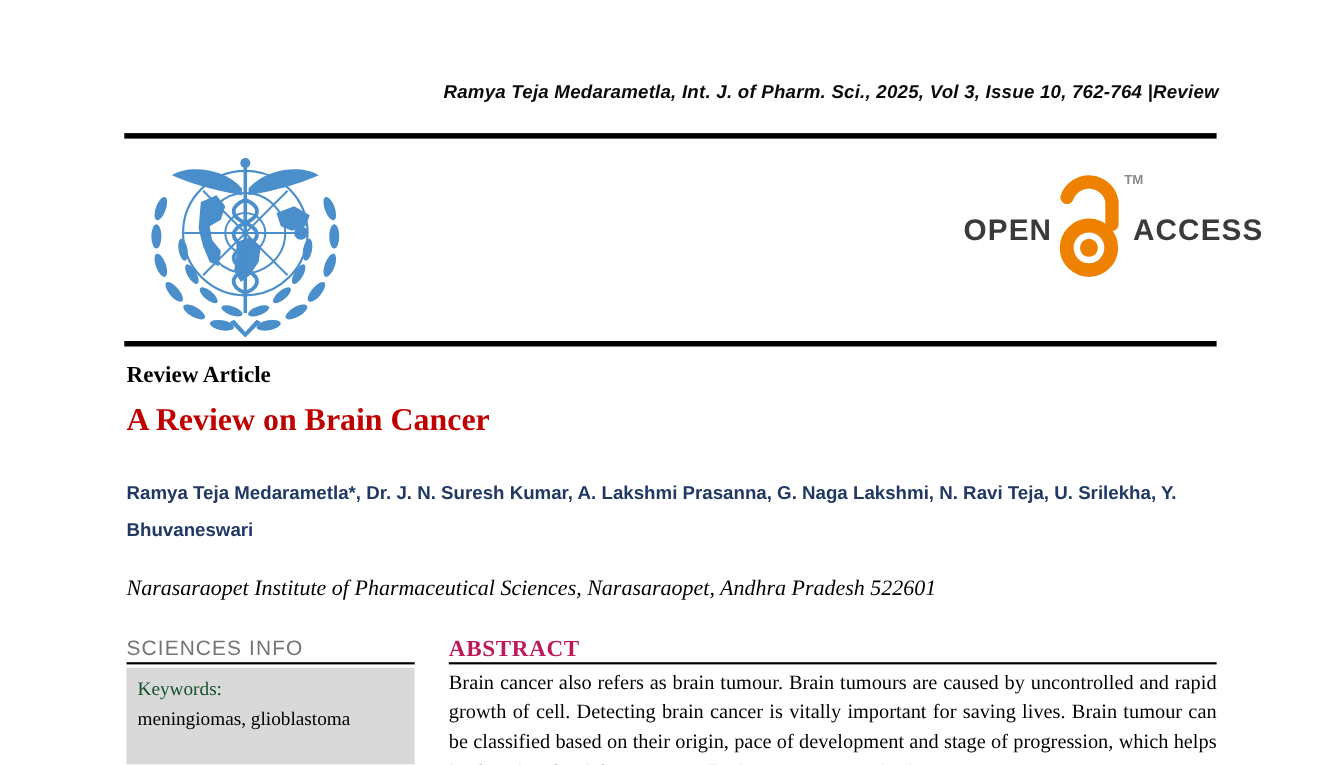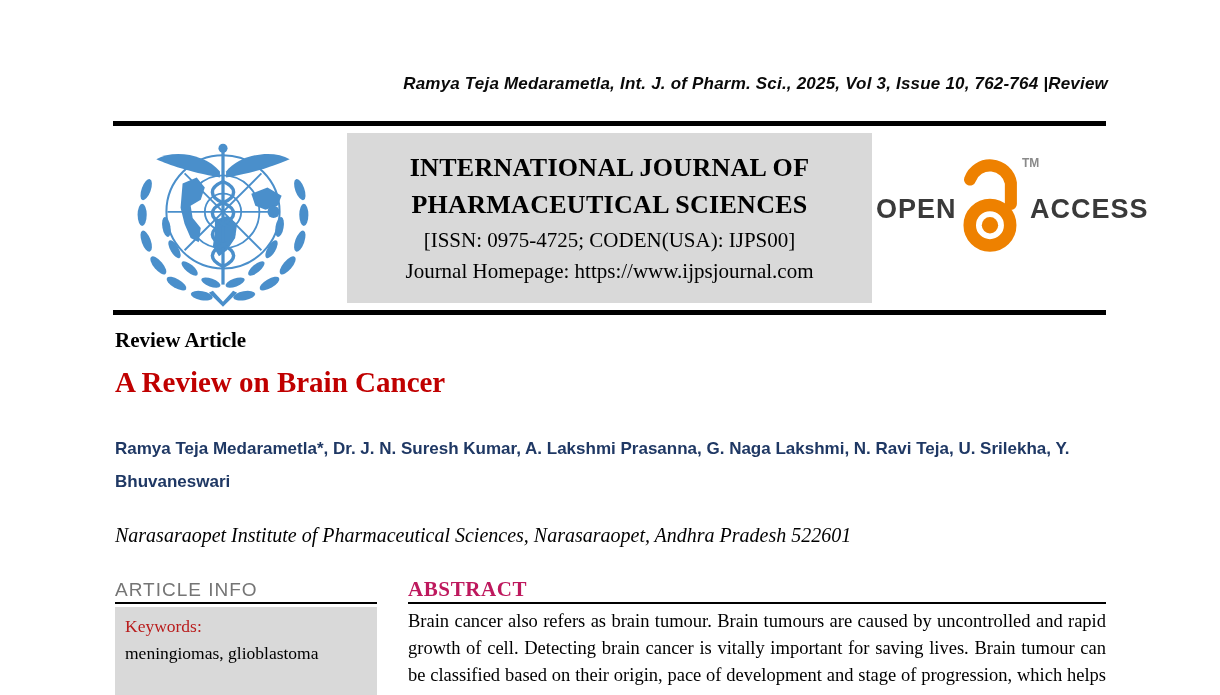--- a/index.html
+++ b/index.html
@@ -37,21 +37,21 @@
            font-weight:bold;font-size:17px;line-height:33px;color:#1F3864;}
   .affiliation{position:absolute;left:115px;top:524px;font-style:italic;font-size:20px;}
 
   .ai-head{position:absolute;left:115px;top:579px;font-family:"Liberation Sans",sans-serif;
            font-size:19px;color:#757575;letter-spacing:1px;}
   .ai-underline{position:absolute;left:115px;top:602px;width:262px;height:2px;background:#000;}
   .ai-box{position:absolute;left:115px;top:607px;width:262px;height:110px;background:#D9D9D9;
           box-sizing:border-box;padding:6px 10px 0 10px;font-size:17.5px;line-height:26.5px;}
   .ai-pub-label{display:inline-block;}
   .ai-pub-date{display:inline-block;margin-left:18px;}
-  .ai-keywords-label{color:#b91c1c;}
+  .ai-keywords-label{color:#14532d;}
 
   .ab-head{position:absolute;left:408px;top:577px;font-weight:bold;font-size:21px;
            color:#be185d;letter-spacing:0.6px;}
   .ab-underline{position:absolute;left:408px;top:602px;width:698px;height:2px;background:#000;}
   .ab-text{position:absolute;left:408px;top:608px;width:698px;font-size:18.5px;line-height:27px;
            text-align:justify;}
 </style>
 </head>
 <body>
 
@@ -152,26 +152,20 @@
       <g>
           <ellipse cx="0" cy="0" rx="4" ry="10" transform="translate(52,117) rotate(-30)"></ellipse>
         </g>
       <g>
           <ellipse cx="0" cy="0" rx="4" ry="10" transform="translate(44,95) rotate(-10)"></ellipse>
         </g>
       <path d="M100,174 L86,160 L90,158 L100,169 L110,158 L114,160 Z"></path>
     </g>
   </svg>
 
-  <div class="masthead-box">
-    <div class="jtitle">INTERNATIONAL JOURNAL OF</div>
-    <div class="jtitle">PHARMACEUTICAL SCIENCES</div>
-    <div class="jissn">[ISSN: 0975-4725; CODEN(USA): IJPS00]</div>
-    <div class="jhome">Journal Homepage: https://www.ijpsjournal.com</div>
-  </div>
 
   <div class="open-access">
     <span class="oa-word oa-open">OPEN</span>
     <svg class="oa-lock" viewBox="0 0 80 110" xmlns="http://www.w3.org/2000/svg">
       <path d="M 20.3 28.5 A 22 22 0 0 1 62.7 32.2 L 62.7 54" fill="none" stroke="#EE8100" stroke-width="12.5" stroke-linecap="round"></path>
       <circle cx="41" cy="76" r="21" fill="none" stroke="#EE8100" stroke-width="13"></circle>
       <circle cx="41" cy="76" r="8.5" fill="#EE8100"></circle>
     </svg>
     <span class="oa-tm">TM</span>
     <span class="oa-word oa-access">ACCESS</span>
@@ -180,21 +174,21 @@
   <div class="rule rule-mid"></div>
 
   <div class="review-article">Review Article</div>
 
   <h1 class="article-title">A Review on Brain Cancer</h1>
 
   <div class="authors">Ramya Teja Medarametla*, Dr. J. N. Suresh Kumar, A. Lakshmi Prasanna, G. Naga Lakshmi, N. Ravi Teja, U. Srilekha, Y. Bhuvaneswari</div>
 
   <div class="affiliation">Narasaraopet Institute of Pharmaceutical Sciences, Narasaraopet, Andhra Pradesh 522601</div>
 
-  <div class="ai-head">ARTICLE INFO</div>
+  <div class="ai-head">SCIENCES INFO</div>
   <div class="ai-underline"></div>
   <div class="ai-box">
     <div class="ai-keywords-label">Keywords:</div>
     <div>meningiomas, glioblastoma</div>
   </div>
 
   <div class="ab-head">ABSTRACT</div>
   <div class="ab-underline"></div>
   <div class="ab-text">Brain cancer also refers as brain tumour. Brain tumours are caused by uncontrolled and rapid growth of cell. Detecting brain cancer is vitally important for saving lives. Brain tumour can be classified based on their origin, pace of development and stage of progression, which helps in choosing the right treatment. Brain tumours can arise in</div>
 

